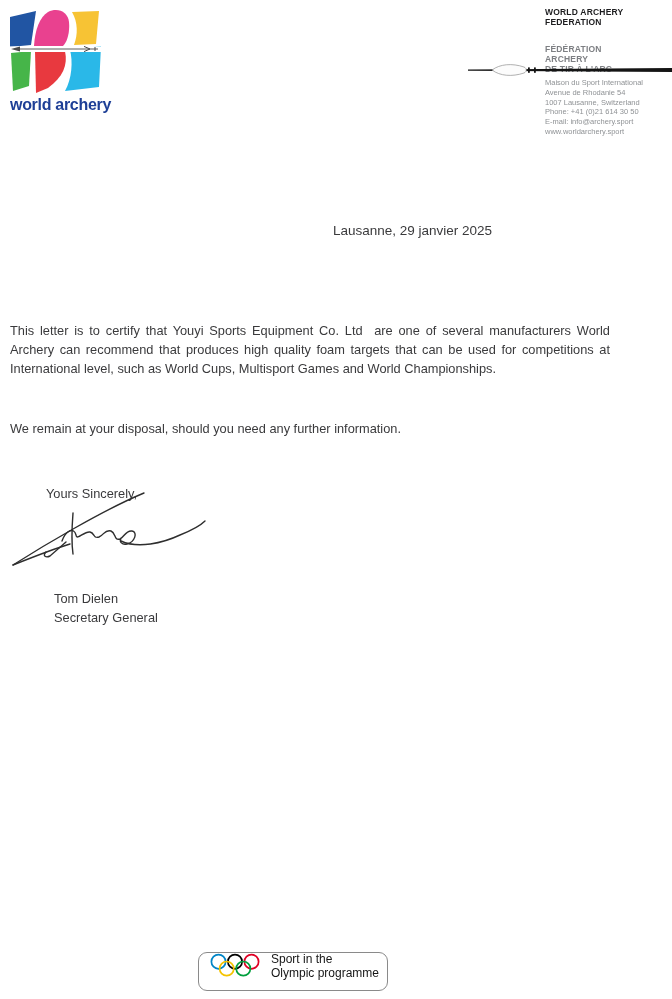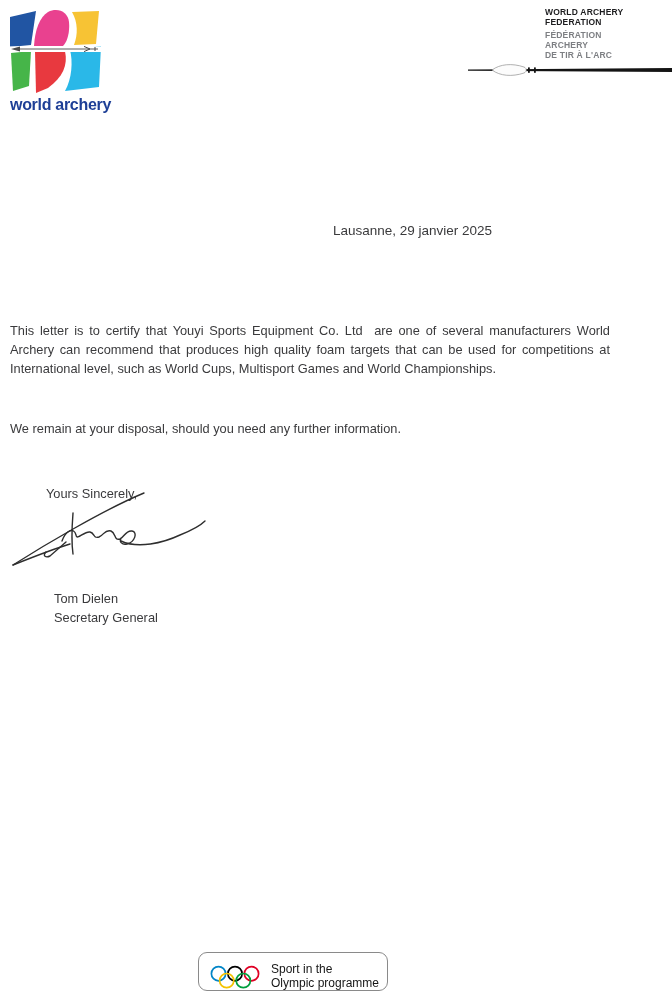--- a/index.html
+++ b/index.html
@@ -22,21 +22,21 @@
     font-size: 16px;
     font-weight: bold;
     letter-spacing: -0.3px;
     color: var(--wordmark-blue, #1e3f96);
     white-space: nowrap;
   }
 
   
   .org-block { position: absolute; left: 545px; top: 7px; }
   .org-en { font-size: 8.5px; font-weight: bold; line-height: 10px; letter-spacing: 0.2px; color: var(--header-black, #1d1d1f); }
-  .org-fr { margin-top: 3px; font-size: 8.5px; font-weight: bold; line-height: 10px; letter-spacing: 0.2px; color: var(--header-gray, #7d7f83); }
+  .org-fr { margin-top: 17px; font-size: 8.5px; font-weight: bold; line-height: 10px; letter-spacing: 0.2px; color: var(--header-gray, #7d7f83); }
 
   .arrow-svg { position: absolute; left: 468px; top: 62px; width: 204px; height: 16px; }
 
   .address-block { position: absolute; left: 545px; top: 78px; font-size: 7.5px; line-height: 9.8px; color: var(--address-gray, #8f9295); }
 
   
   .dateline { position: absolute; left: 333px; top: 223px; font-size: 13.5px; color: var(--body-text, #3a3a3c); }
 
   .body-text { color: var(--body-text, #3a3a3c); font-size: 12.8px; line-height: 19px; }
   .salutation { position: absolute; left: 10px; top: 283px; }
@@ -51,21 +51,21 @@
   .signature-svg { position: absolute; left: 8px; top: 486px; width: 200px; height: 88px; }
 
   .signatory { position: absolute; left: 10px; top: 589px; }
   .signatory div { line-height: 19px; margin-left: 44px; }
 
   
   .olympic-badge {
     position: absolute; left: 198px; top: 952px;
     width: 190px; height: 39px;
     border: 1px solid #8a8a8a; border-radius: 9px;
-    display: flex; align-items: flex-end; gap: 9px;
+    display: flex; align-items: flex-start; gap: 9px;
     padding-left: 11px;
     background: #ffffff;
   }
   .rings-svg { width: 52px; height: 25px; flex: 0 0 auto; }
   .badge-text { font-size: 12px; line-height: 13.5px; color: #161616; }
 </style>
 </head>
 <body>
 
 <div class="page">
@@ -101,20 +101,28 @@
     </div>
   </div>
 
   <svg class="arrow-svg" viewBox="0 0 204 16" xmlns="http://www.w3.org/2000/svg" preserveAspectRatio="none">
     <polygon points="0,7.6 204,6.0 204,10.0 0,8.8" fill="#141414"></polygon>
     <path d="M24,8 C32,2 44,1 56,5 C59,6.2 59,9.8 56,11 C44,15 32,14 24,8 Z" fill="#fcfcfc" stroke="#8f8f8f" stroke-width="0.7"></path>
     <rect x="60" y="5.4" width="1.8" height="5.4" fill="#141414"></rect>
     <rect x="66" y="5.4" width="1.8" height="5.4" fill="#141414"></rect>
   </svg>
 
+  <div class="address-block">
+    <div>Maison du Sport International</div>
+    <div>Avenue de Rhodanie 54</div>
+    <div>1007 Lausanne, Switzerland</div>
+    <div>Phone: +41 (0)21 614 30 50</div>
+    <div>E-mail: info@archery.sport</div>
+    <div>www.worldarchery.sport</div>
+  </div>
 
   <div class="dateline">Lausanne, 29 janvier 2025</div>
 
 
   <div class="body-text paragraph"><span>This letter is to certify that </span><b>Youyi Sports Equipment Co. Ltd</b><span>  are one of several manufacturers World Archery can recommend that produces high quality foam targets that can be used for competitions at International level, such as World Cups, Multisport Games and World Championships.</span></div>
 
   <div class="body-text closing">We remain at your disposal, should you need any further information.</div>
 
   <div class="body-text signoff">Yours Sincerely,</div>
 

